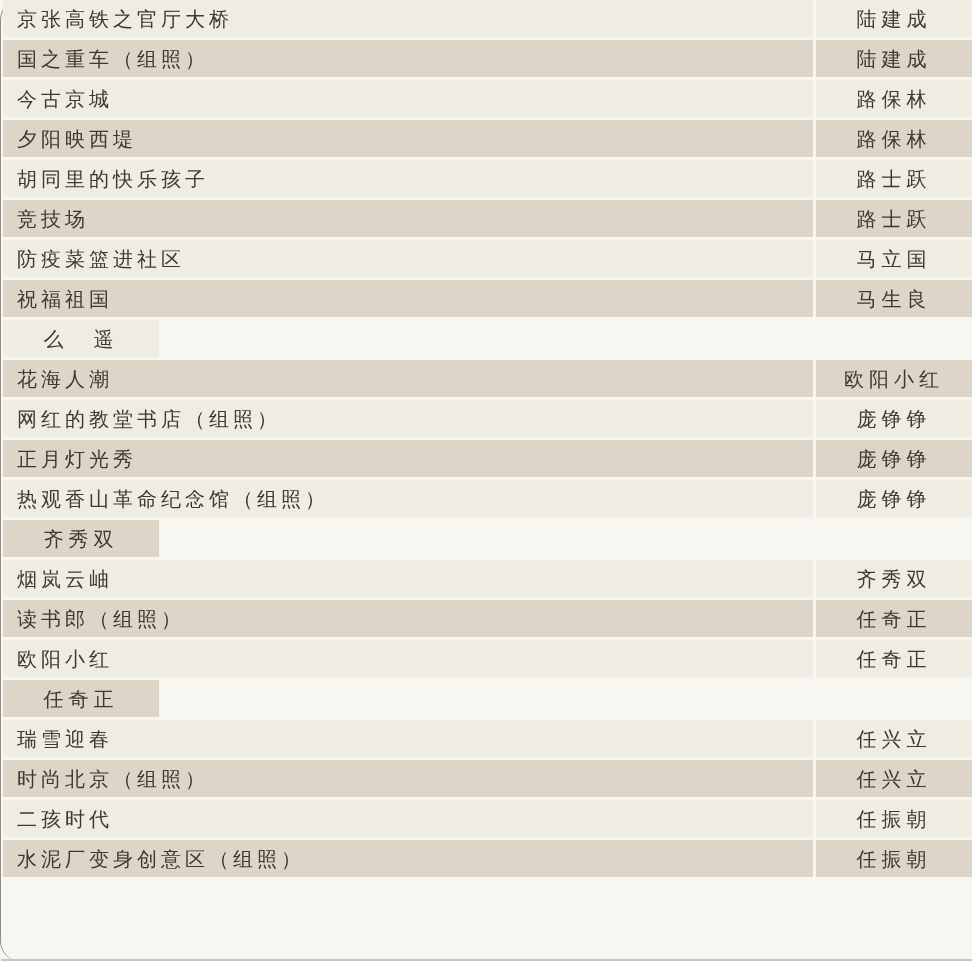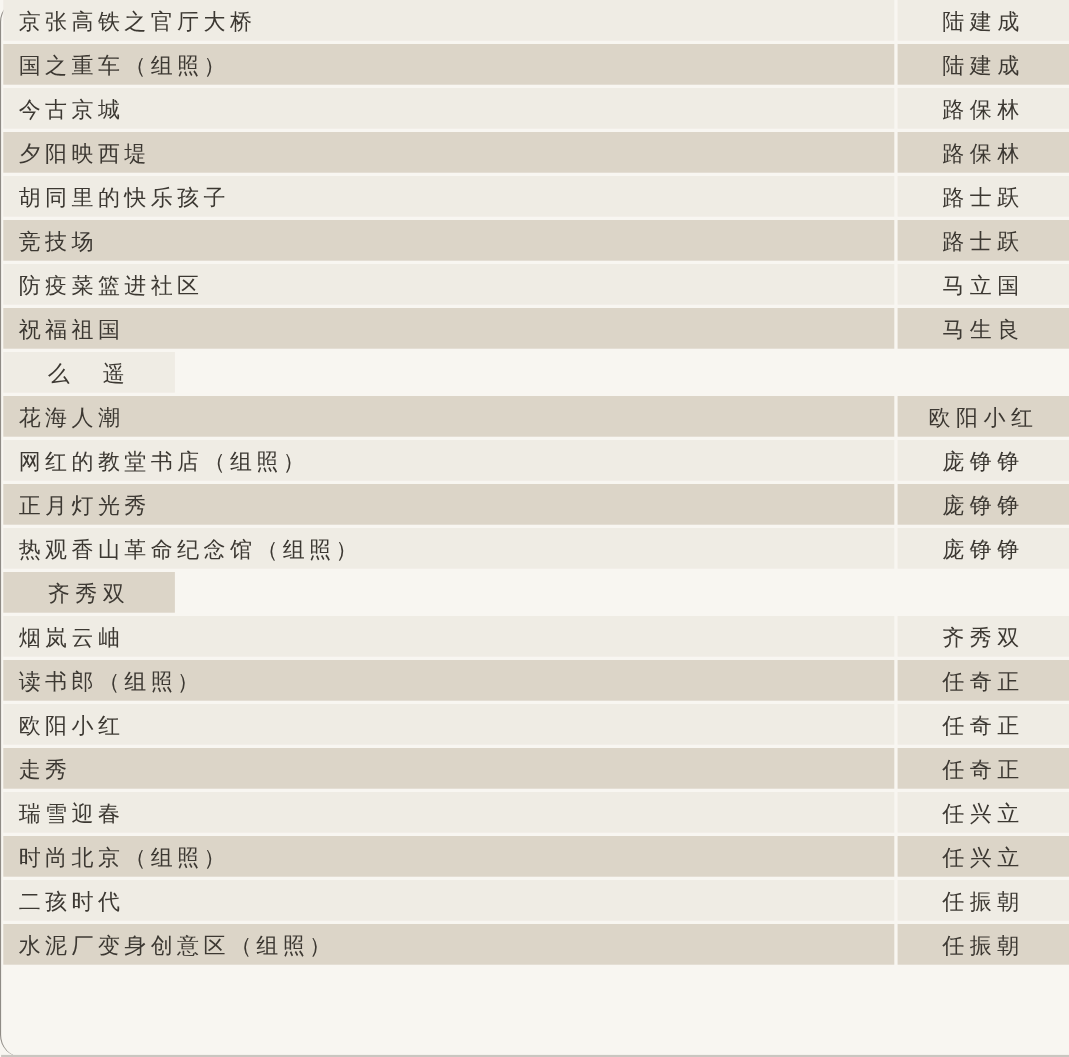--- a/index.html
+++ b/index.html
@@ -143,21 +143,20 @@
     <div class="cell title">读书郎（组照）</div>
     <div class="cell author">任奇正</div>
   </div>
 
   <div class="row">
     <div class="cell title">欧阳小红</div>
     <div class="cell author">任奇正</div>
   </div>
 
   <div class="row">
-    <div class="cell title">走秀</div>
     <div class="cell author">任奇正</div>
   </div>
 
   <div class="row">
     <div class="cell title">瑞雪迎春</div>
     <div class="cell author">任兴立</div>
   </div>
 
   <div class="row">
     <div class="cell title">时尚北京（组照）</div>

